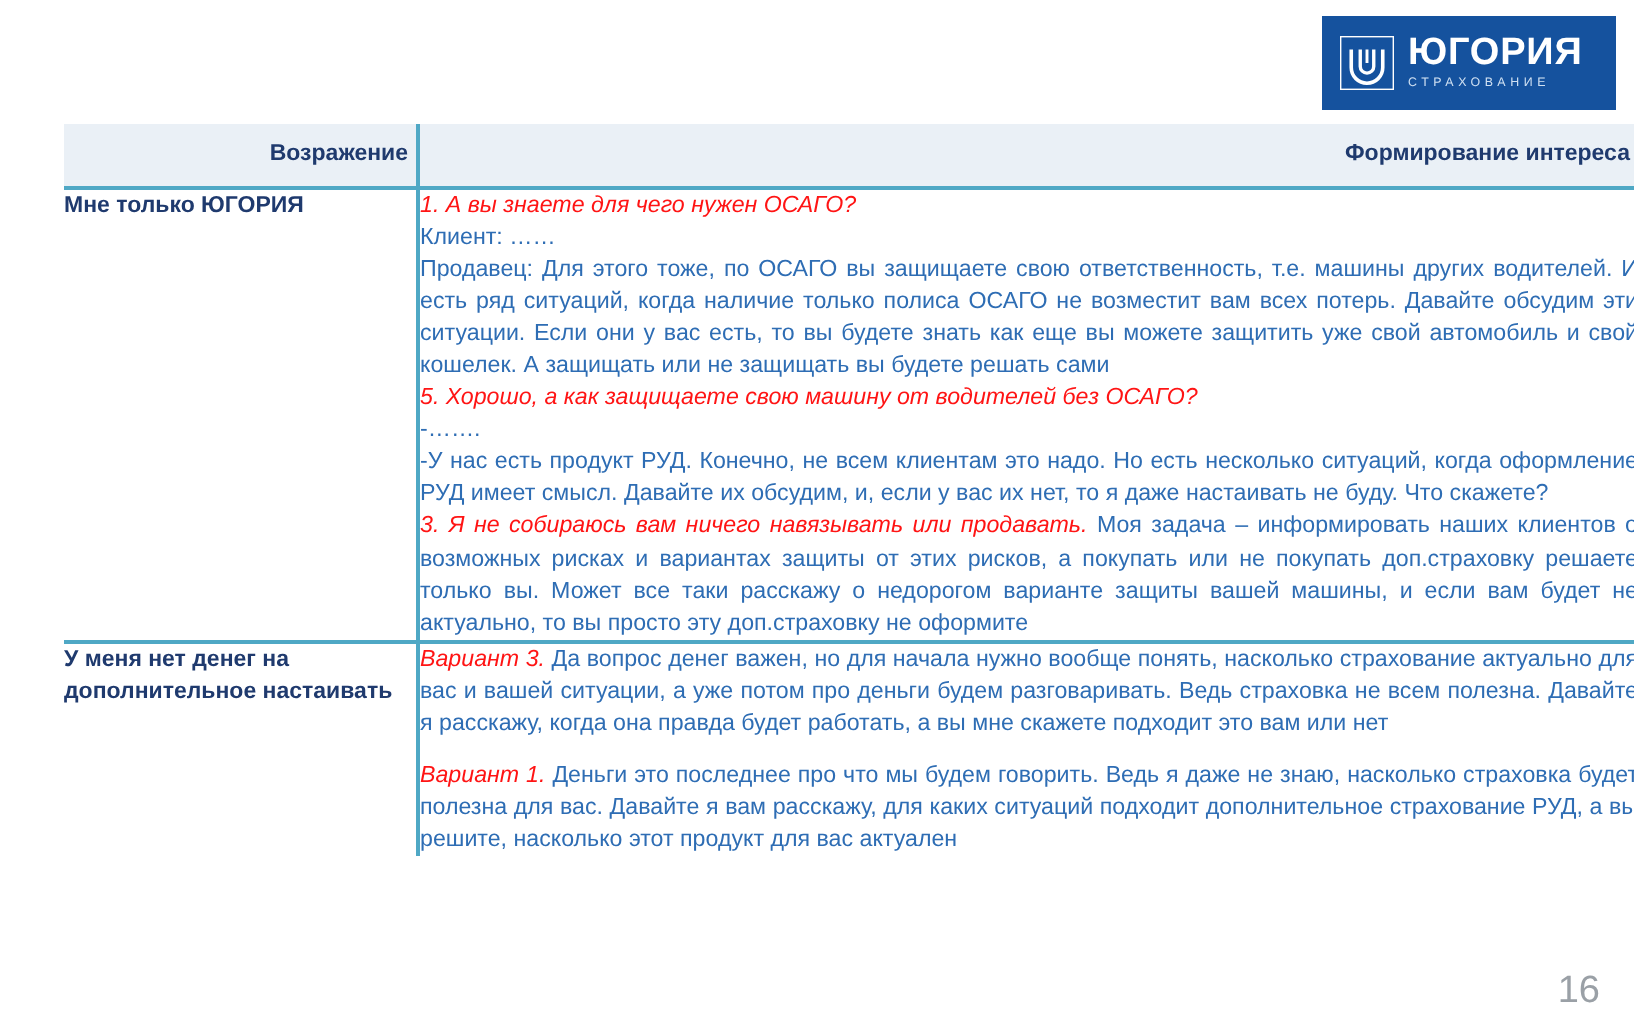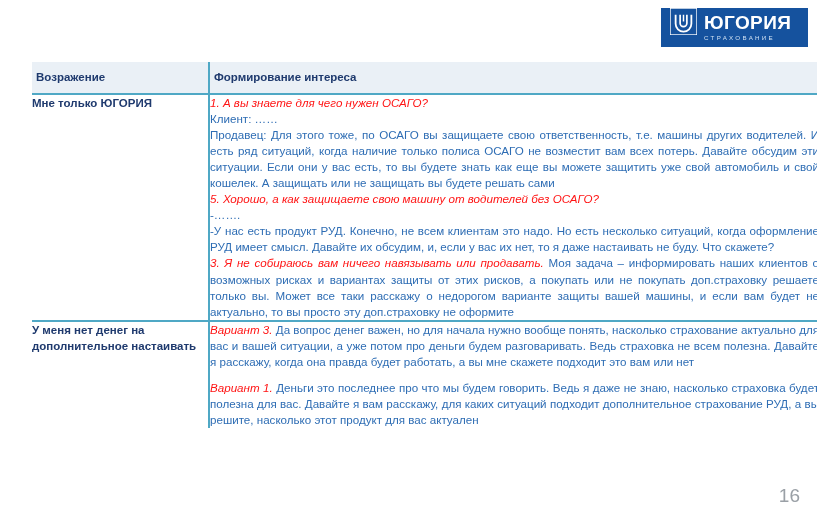--- a/index.html
+++ b/index.html
@@ -37,23 +37,24 @@
     color: #1F3A6E;
     letter-spacing: -0.2px;
     white-space: nowrap;
   }
 
   .logo-box {
     position: absolute;
     right: 9px;
     top: 8px;
     width: 147px;
-    height: 39px;
+    height: 47px;
     background: #15529E;
     display: flex;
+    align-items: center;
     padding-left: 9px;
     box-sizing: border-box;
   }
   .logo-mark {
     width: 27px;
     height: 27px;
     flex: 0 0 auto;
     margin-right: 7px;
   }
   .logo-text {
@@ -86,21 +87,21 @@
   }
   .tbl col.c-obj { width: 177px; }
   .tbl col.c-int { width: 610px; }
 
   .tbl thead th {
     background: #EAF0F6;
     color: #1F3A6E;
     font-size: 11.5px;
     font-weight: bold;
     padding: 9px 4px 10px 4px;
-    text-align: left;
+    text-align: right;
     vertical-align: middle;
     border-bottom: 2px solid #4FA8C5;
     box-sizing: border-box;
   }
   .tbl thead th.th-obj {
     border-right: 2px solid #4FA8C5;
   }
 
   .tbl tbody td {
     vertical-align: top;

